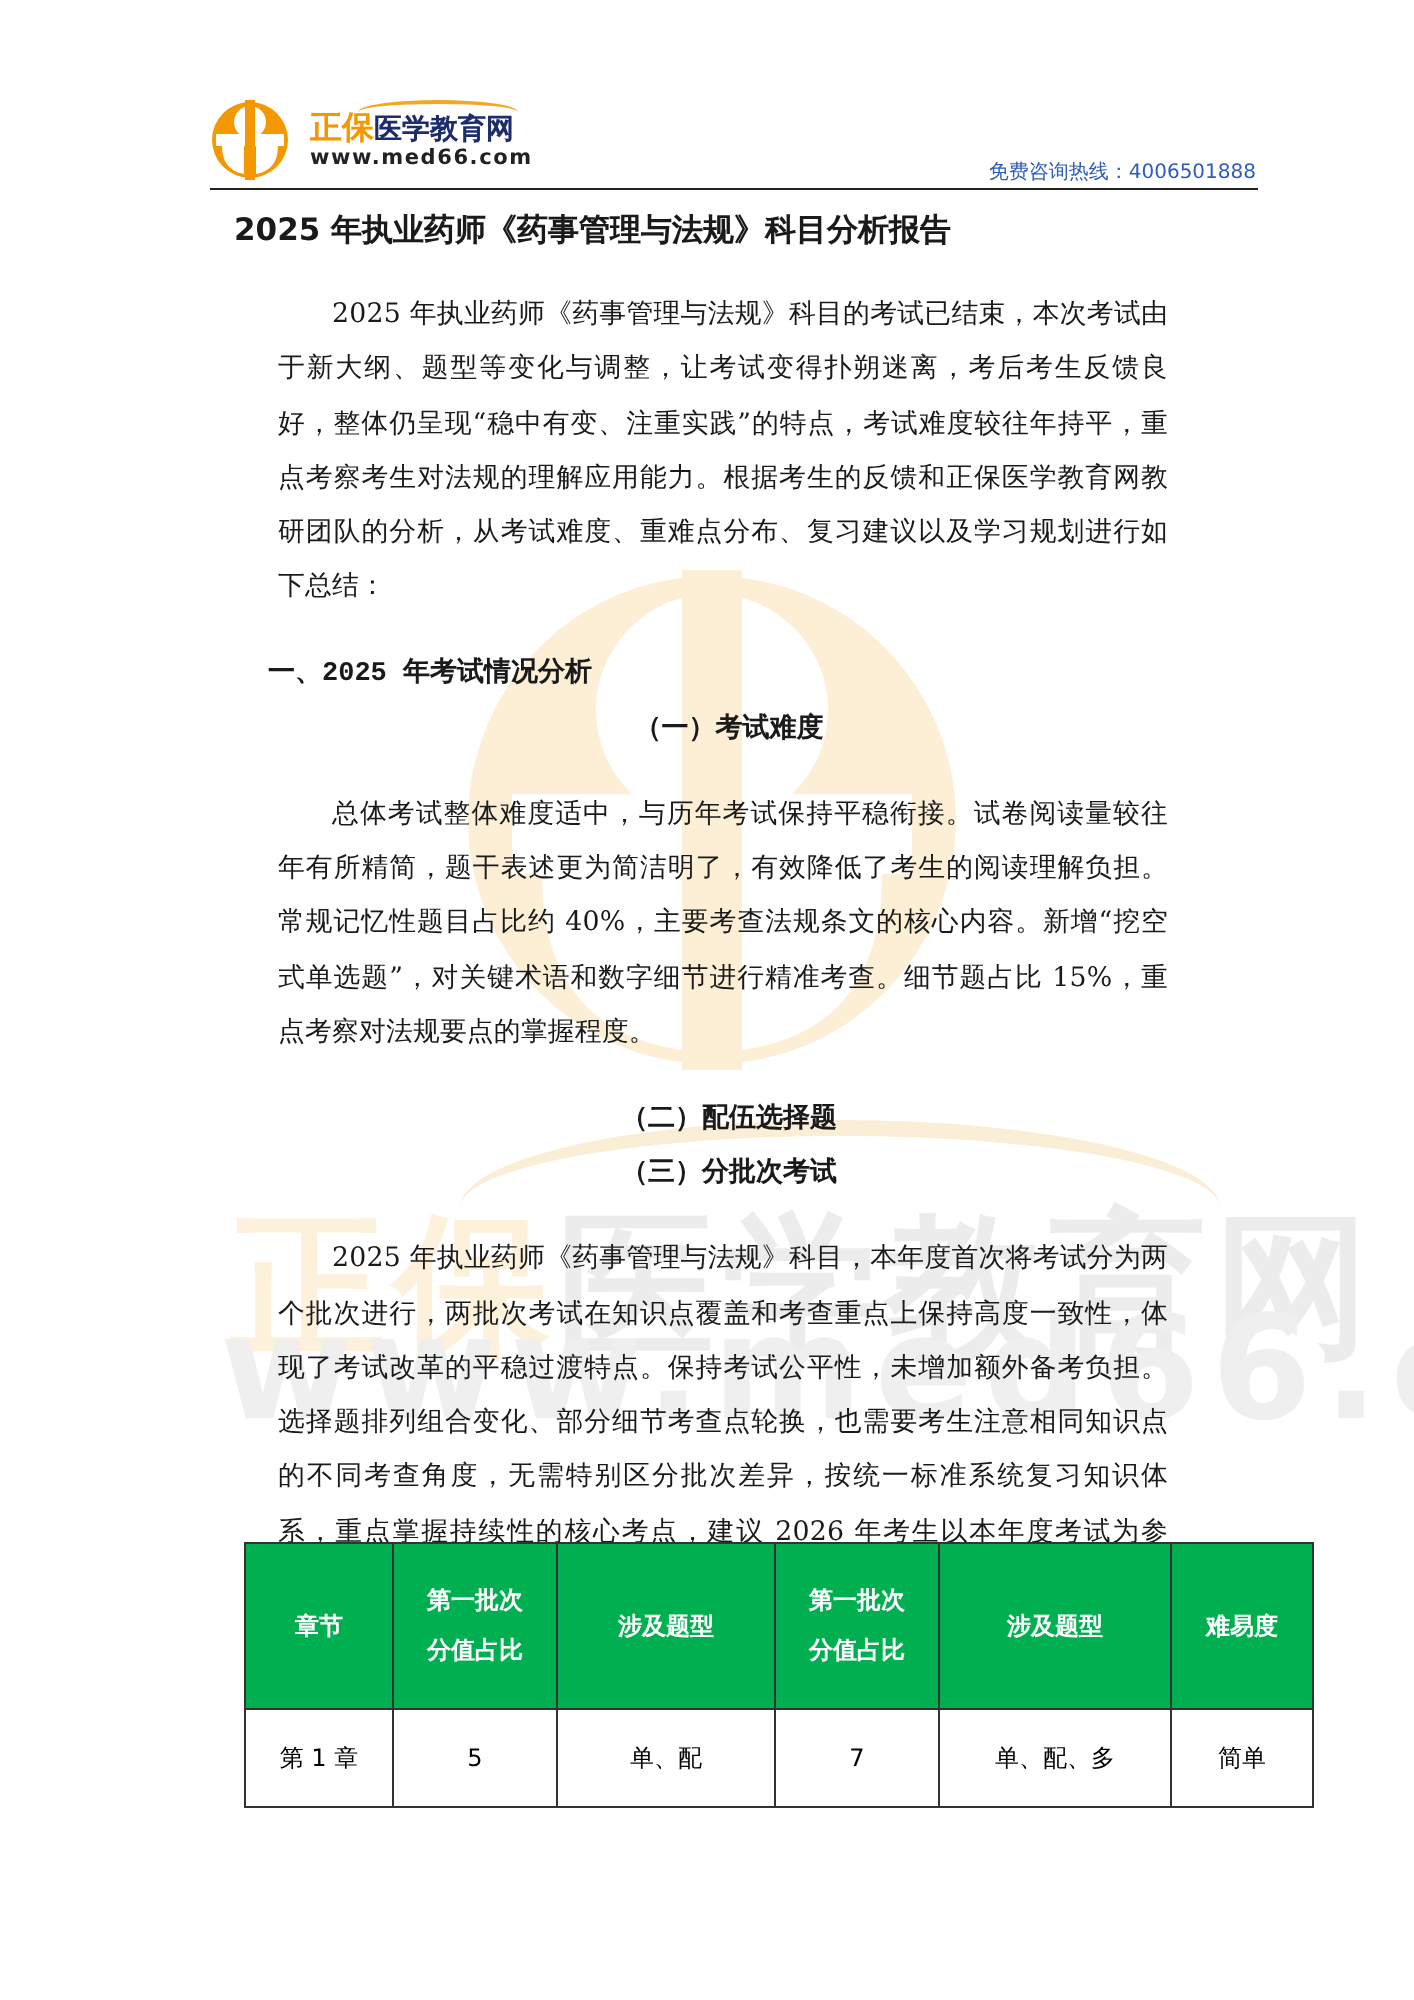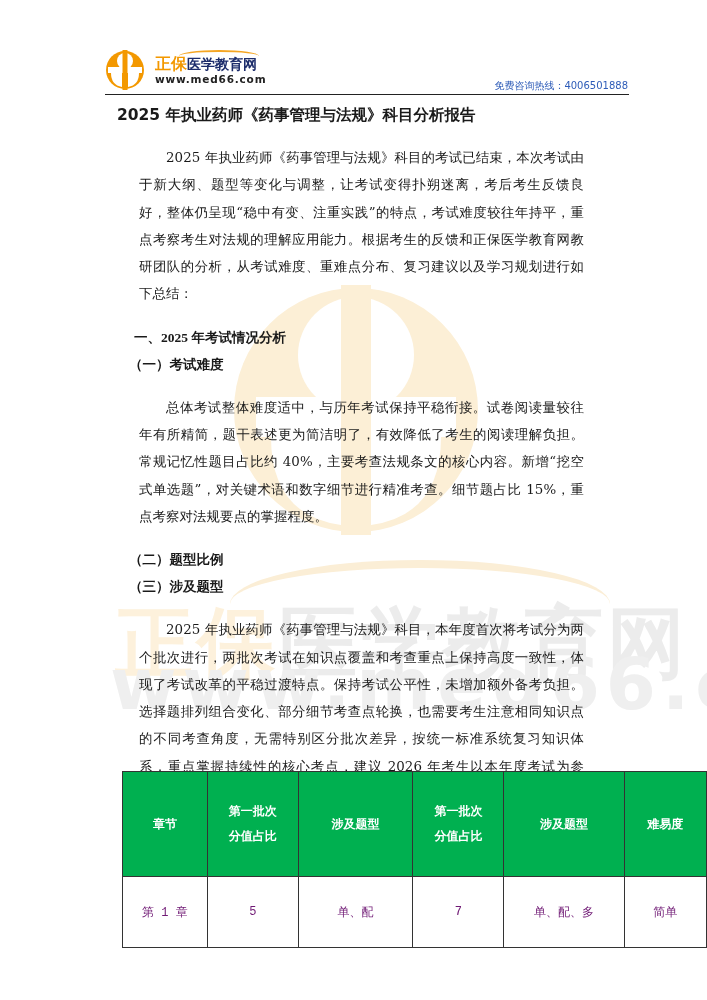--- a/index.html
+++ b/index.html
@@ -31,30 +31,30 @@
   .wm-url { position:absolute; left:110px; top:642px; font-family:"DejaVu Sans",sans-serif;
             font-size:72px; font-weight:bold; color:#efefef; white-space:nowrap; letter-spacing:6px; }
   .wm-arc { position:absolute; left:230px; top:560px; width:380px; height:80px;
             border-top:8px solid #fbeed6; border-radius:50% 50% 0 0; }
 
   .content { position:absolute; left:123px; top:100px; width:477px; }
   .title { text-align:left; font-family:"DejaVu Sans",sans-serif; font-weight:bold;
            font-size:15.5px; margin:2px 0 0 0; line-height:26px; position:relative; left:-6px; width:490px; }
   p.body { font-size:13.4px; line-height:27.3px; margin:16px; text-indent:27px;
            text-align:justify; text-justify:inter-character; letter-spacing:0.1px; }
-  .h1 { font-family:Liberation Serif, serif; font-weight:bold; font-size:13.5px;
+  .h1 { font-family:Liberation Mono, monospace; font-weight:bold; font-size:13.5px;
         line-height:27px; margin:0; padding-left:11px; }
   .h2 { font-family:"DejaVu Sans",sans-serif; font-weight:bold; font-size:13.5px;
-        line-height:27px; margin:0; padding-left:6px; }
+        line-height:27px; margin:0; padding-left:6px;text-align:center; }
 
   table.focus { position:absolute; left:122px; top:771px; border-collapse:collapse;
                 font-family:"DejaVu Sans",sans-serif; font-size:12px; }
-  table.focus th, table.focus td { border:1.5px solid #333; text-align:center; padding:16px; }
+  table.focus th, table.focus td { border:1.5px solid #333; text-align:center; padding:5px; }
   table.focus th { background:#00b050; color:#ffffff; font-weight:bold; height:72px; line-height:25px; }
-  table.focus td { height:38px; color:#701a75;font-family:Liberation Mono, monospace; }
+  table.focus td { height:38px; color:#000000; }
 </style>
 </head>
 <body>
 
 <div class="page">
 
   <svg class="wm-circle" viewBox="0 0 250 250">
     <circle cx="125" cy="125" r="122" fill="#fcefd6"></circle>
     <ellipse cx="125" cy="70" rx="58" ry="58" fill="#ffffff"></ellipse>
     <rect x="25" y="112" width="200" height="40" fill="#ffffff"></rect>
@@ -81,22 +81,22 @@
   </div>
   <div class="hotline">免费咨询热线：4006501888</div>
   <div class="header-rule"></div>
 
   <div class="content">
     <div class="title">2025 年执业药师《药事管理与法规》科目分析报告</div>
     <p class="body">2025 年执业药师《药事管理与法规》科目的考试已结束，本次考试由于新大纲、题型等变化与调整，让考试变得扑朔迷离，考后考生反馈良好，整体仍呈现“稳中有变、注重实践”的特点，考试难度较往年持平，重点考察考生对法规的理解应用能力。根据考生的反馈和正保医学教育网教研团队的分析，从考试难度、重难点分布、复习建议以及学习规划进行如下总结：</p>
     <div class="h1">一、2025 年考试情况分析</div>
     <div class="h2">（一）考试难度</div>
     <p class="body">总体考试整体难度适中，与历年考试保持平稳衔接。试卷阅读量较往年有所精简，题干表述更为简洁明了，有效降低了考生的阅读理解负担。常规记忆性题目占比约 40%，主要考查法规条文的核心内容。新增“挖空式单选题”，对关键术语和数字细节进行精准考查。细节题占比 15%，重点考察对法规要点的掌握程度。</p>
-    <div class="h2">（二）题型比例</div>
-    <div class="h2">（三）涉及题型</div>
+    <div class="h2">（二）配伍选择题</div>
+    <div class="h2">（三）分批次考试</div>
     <p class="body">2025 年执业药师《药事管理与法规》科目，本年度首次将考试分为两个批次进行，两批次考试在知识点覆盖和考查重点上保持高度一致性，体现了考试改革的平稳过渡特点。保持考试公平性，未增加额外备考负担。选择题排列组合变化、部分细节考查点轮换，也需要考生注意相同知识点的不同考查角度，无需特别区分批次差异，按统一标准系统复习知识体系，重点掌握持续性的核心考点，建议 2026 年考生以本年度考试为参照，继续关注可能出现的渐进式改革调整。</p>
     <div class="h2">（四）重点分布</div>
   </div>
 
   <table class="focus">
     <thead>
       <tr>
         <th style="width:63px"><span>章节</span></th>
         <th style="width:71px"><span>第一批次</span><br><span>分值占比</span></th>
         <th style="width:98px"><span>涉及题型</span></th>

